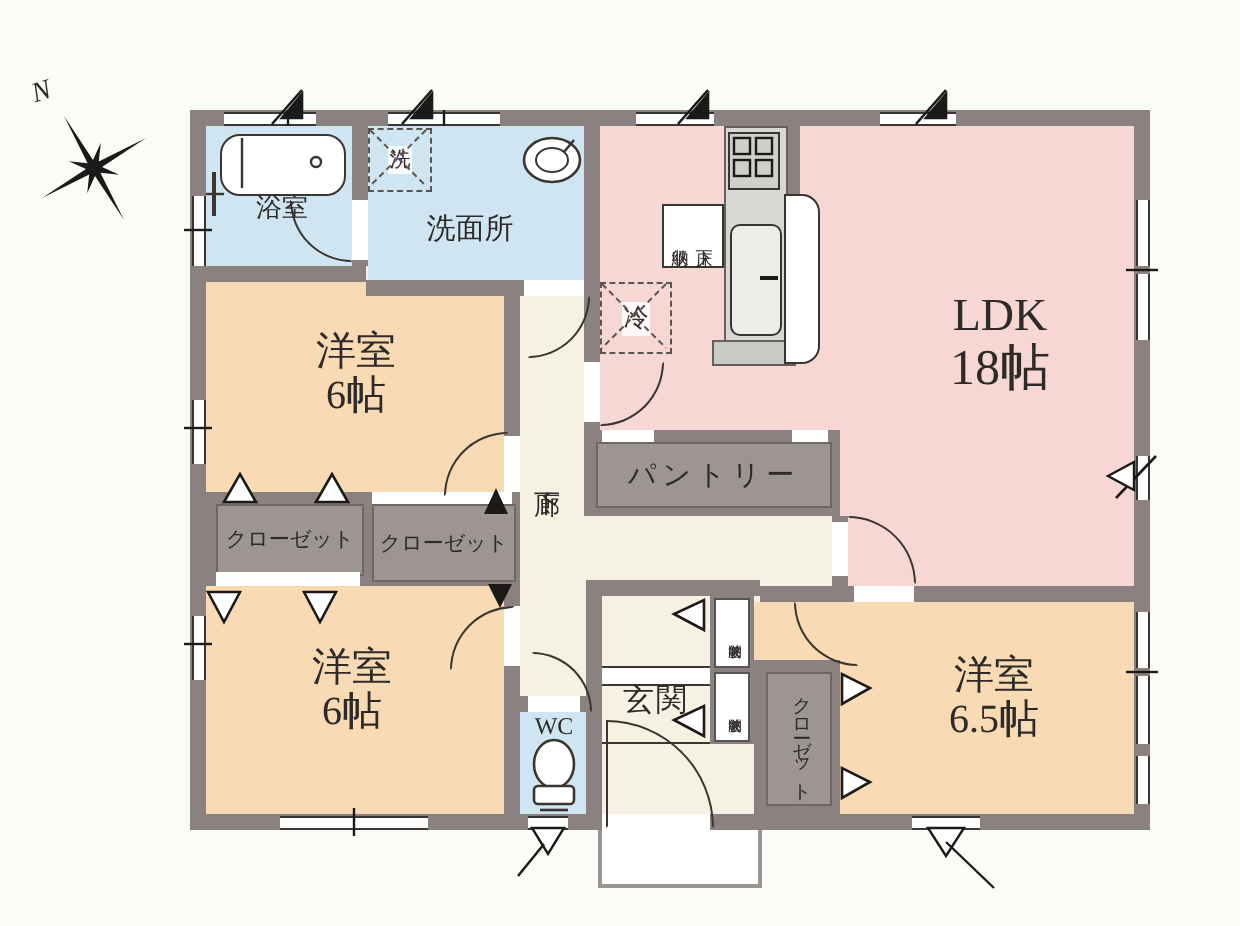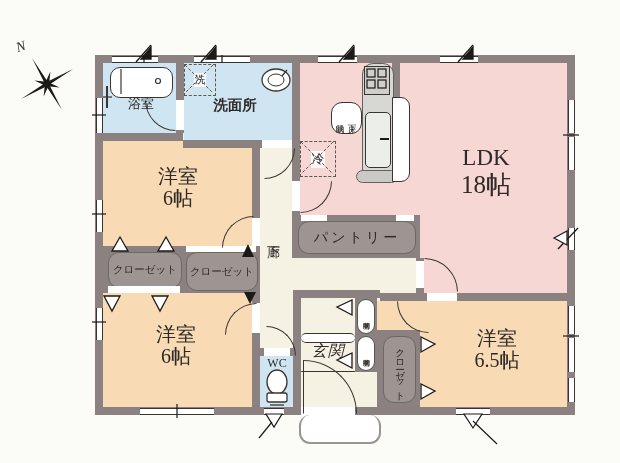--- a/index.html
+++ b/index.html
@@ -3,21 +3,21 @@
 <meta charset="utf-8">
 <style>
   html,body{margin:0;padding:0;background:#fbfbf8;}
   #stage{position:relative;width:620px;height:463px;background:var(--bg);overflow:hidden;
          font-family:"Liberation Serif","DejaVu Serif",serif;color:var(--ink);}
   .room{position:absolute;z-index:2;}
   .w{position:absolute;background:var(--wall);z-index:3;}
   .open{position:absolute;background:#ffffff;z-index:5;}
   .win{position:absolute;background:#ffffff;z-index:5;border-top:1.2px solid var(--line);border-bottom:1.2px solid var(--line);}
   .winv{position:absolute;background:#ffffff;z-index:5;border-left:1.2px solid var(--line);border-right:1.2px solid var(--line);}
-  .box{position:absolute;z-index:4;border-radius:11px;}
+  .box{position:absolute;z-index:4;}
   .arc{position:absolute;z-index:6;border:1.4px solid transparent;}
   .arc-br{border-bottom-color:var(--line);border-right-color:var(--line);border-bottom-right-radius:100%;}
   .arc-bl{border-bottom-color:var(--line);border-left-color:var(--line);border-bottom-left-radius:100%;}
   .arc-tl{border-top-color:var(--line);border-left-color:var(--line);border-top-left-radius:100%;}
   .arc-tr{border-top-color:var(--line);border-right-color:var(--line);border-top-right-radius:100%;}
   .lbl{position:absolute;z-index:8;display:flex;align-items:center;justify-content:center;
        text-align:center;line-height:1.08;color:var(--ink);white-space:nowrap;}
   .vtext{writing-mode:vertical-rl;text-orientation:upright;letter-spacing:1px;}
   .fix{position:absolute;z-index:4;background:#ffffff;border:1.5px solid var(--line);}
   svg.overlay{position:absolute;left:0;top:0;z-index:7;pointer-events:none;}
@@ -239,42 +239,42 @@
       <line x1="222" y1="55" x2="222" y2="63"></line>
     </g>
   </svg>
 
   <div class="lbl" style="left:12px;top:39px;width:18px;height:16px;font-size:14px;font-style:italic;transform:rotate(-18deg);">
     <span>N</span>
   </div>
   <div class="lbl" style="left:118px;top:96px;width:46px;height:16px;font-size:13px;">
     <span>浴室</span>
   </div>
-  <div class="lbl" style="left:203px;top:97px;width:64px;height:18px;font-size:14.5px;font-weight:bold;">
+  <div class="lbl" style="left:203px;top:107px;width:64px;height:18px;font-size:14.5px;">
     <span>洗面所</span>
   </div>
-  <div class="lbl" style="left:448px;top:146px;width:76px;height:52px;font-size:23px;flex-direction:column;justify-content:flex-end;">
+  <div class="lbl" style="left:462px;top:146px;width:76px;height:52px;font-size:23px;flex-direction:column;justify-content:flex-end;">
     <span style="display:block;">LDK</span>
     <span style="display:block;font-size:25px;">18帖</span>
   </div>
   <div class="lbl vtext" style="left:264px;top:216px;width:18px;height:40px;font-size:13px;letter-spacing:2px;">
     <span>廊下</span>
   </div>
   <div class="lbl" style="left:128px;top:164px;width:100px;height:48px;font-size:20px;flex-direction:column;">
     <span style="display:block;">洋室</span>
     <span style="display:block;">6帖</span>
   </div>
   <div class="lbl" style="left:126px;top:322px;width:100px;height:48px;font-size:20px;flex-direction:column;">
     <span style="display:block;">洋室</span>
     <span style="display:block;">6帖</span>
   </div>
   <div class="lbl" style="left:452px;top:326px;width:90px;height:48px;font-size:20px;flex-direction:column;">
     <span style="display:block;">洋室</span>
     <span style="display:block;">6.5帖</span>
   </div>
-  <div class="lbl" style="left:302px;top:342px;width:52px;height:18px;font-size:15.5px;letter-spacing:1px;font-style:italic;">
+  <div class="lbl" style="left:302px;top:342px;width:52px;height:18px;font-size:15.5px;letter-spacing:1px;">
     <span>玄関</span>
   </div>
   <div class="lbl" style="left:262px;top:357px;width:30px;height:13px;font-size:12px;">
     <span>WC</span>
   </div>
 
 </div>
 
 </body></html>

